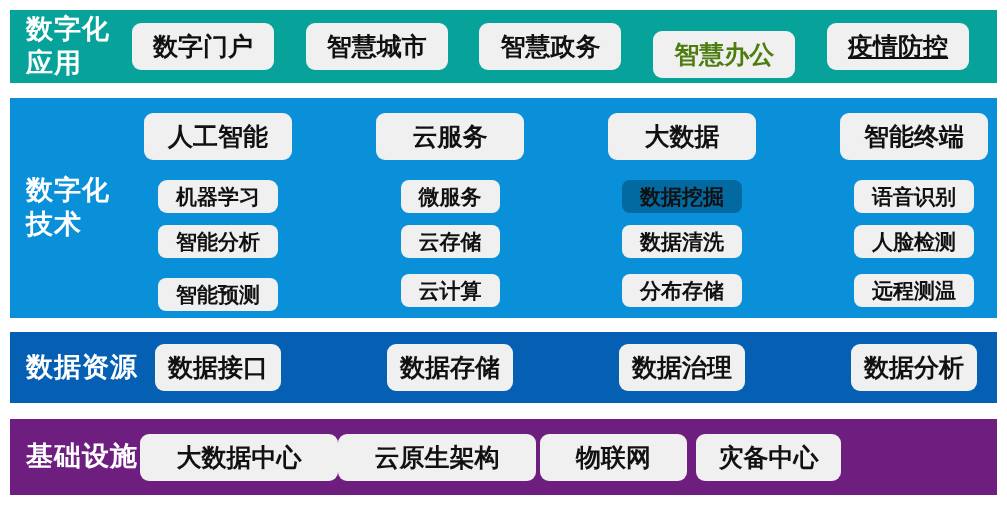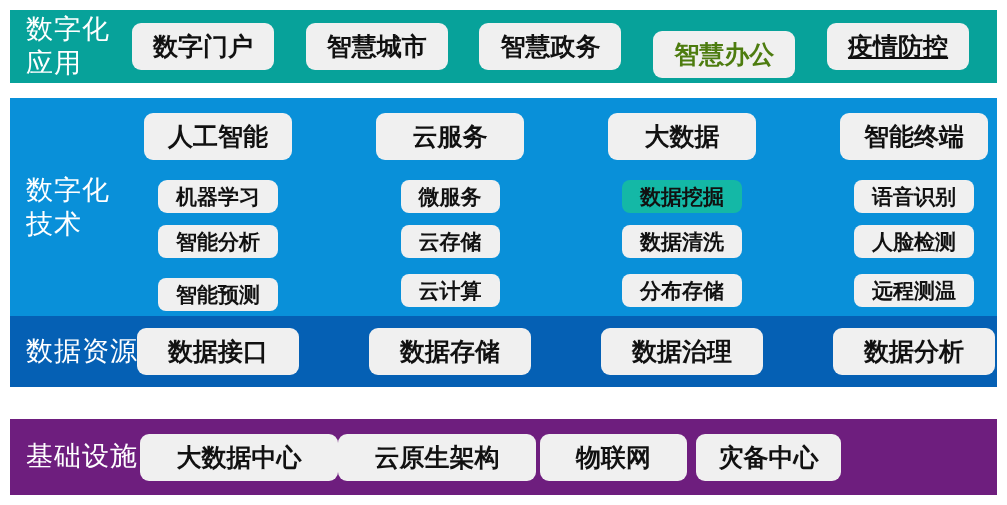--- a/index.html
+++ b/index.html
@@ -9,45 +9,45 @@
     background:#ffffff;
     font-family:"Liberation Sans","DejaVu Sans",sans-serif;
     overflow:hidden;
   }
   .band {
     position:absolute;
     left:10px; width:987px;
   }
   .band1 { top:10px;  height:73px;  }
   .band2 { top:98px;  height:220px; }
-  .band3 { top:316px; height:71px;  }
+  .band3 { top:332px; height:71px;  }
   .band4 { top:419px; height:76px;  }
 
   .band-label {
     position:absolute;
     left:16px; top:0; bottom:0;
     display:flex; align-items:center;
     color:#ffffff;
-    font-size:27px; font-weight:400;
+    font-size:27px; font-weight:700;
     line-height:1.25;
     white-space:pre-line;
     letter-spacing:1px;
   }
 
   .box {
     background:#F0F0F0;
     color:#111111;
     font-weight:700;
     display:flex; align-items:center; justify-content:center;
     border-radius:9px;
     box-sizing:border-box;
     white-space:nowrap;
   }
   
-  .box.std { width:162px; height:47px; font-size:25px; }
+  .box.std { width:126px; height:47px; font-size:25px; }
   .box.app { width:142px; }
   
   .box.lg  { width:148px; height:47px; font-size:25px; }
   
   .box.sm  { height:33px; padding:0 18px; font-size:21px; border-radius:8px; }
   
   .box.w167 { width:198px; }
   .box.w147 { width:147px; }
   .box.w145 { width:145px; }
 
@@ -95,21 +95,21 @@
 技术</div>
     <div class="grid4 row1">
       <div class="box lg" style="background-color: rgb(240, 240, 240); color: rgb(17, 17, 17);">人工智能</div>
       <div class="box lg" style="background-color: rgb(240, 240, 240); color: rgb(17, 17, 17);">云服务</div>
       <div class="box lg" style="background-color: rgb(240, 240, 240); color: rgb(17, 17, 17);">大数据</div>
       <div class="box lg" style="background-color: rgb(240, 240, 240); color: rgb(17, 17, 17);">智能终端</div>
     </div>
     <div class="grid4 row2">
       <div class="box sm" style="background-color: rgb(240, 240, 240); color: rgb(17, 17, 17); border-radius: 9px;">机器学习</div>
       <div class="box sm" style="background-color: rgb(240, 240, 240); color: rgb(17, 17, 17);">微服务</div>
-      <div class="box sm" style="background-color: #14b8a6; color: rgb(17, 17, 17);">数据挖掘</div>
+      <div class="box sm" style="background-color: #0369a1; color: rgb(17, 17, 17);">数据挖掘</div>
       <div class="box sm" style="background-color: rgb(240, 240, 240); color: rgb(17, 17, 17);">语音识别</div>
     </div>
     <div class="grid4 row3">
       <div class="box sm" style="background-color: rgb(240, 240, 240); color: rgb(17, 17, 17);">智能分析</div>
       <div class="box sm" style="background-color: rgb(240, 240, 240); color: rgb(17, 17, 17);">云存储</div>
       <div class="box sm" style="background-color: rgb(240, 240, 240); color: rgb(17, 17, 17);">数据清洗</div>
       <div class="box sm" style="background-color: rgb(240, 240, 240); color: rgb(17, 17, 17);">人脸检测</div>
     </div>
     <div class="grid4 row4">
       <div class="box sm" style="background-color: rgb(240, 240, 240); color: rgb(17, 17, 17); margin-top: 8px;">智能预测</div>

